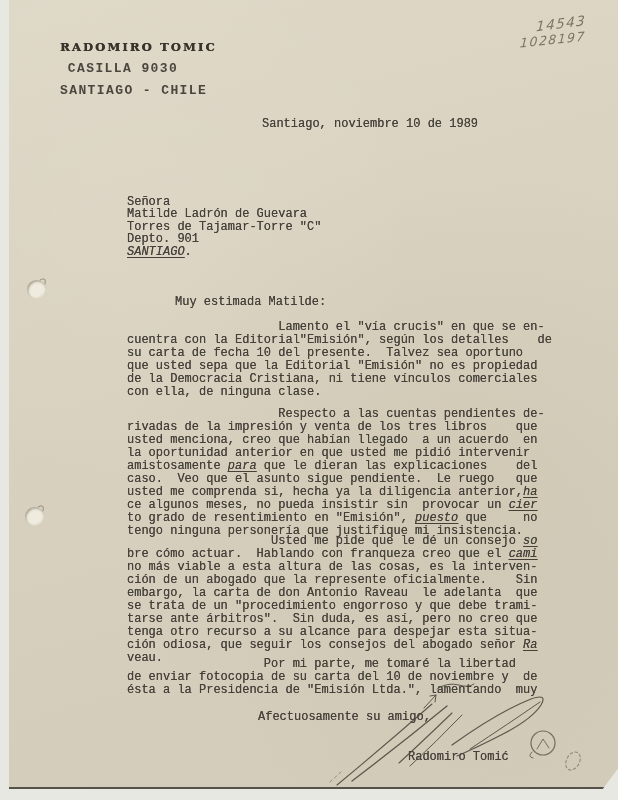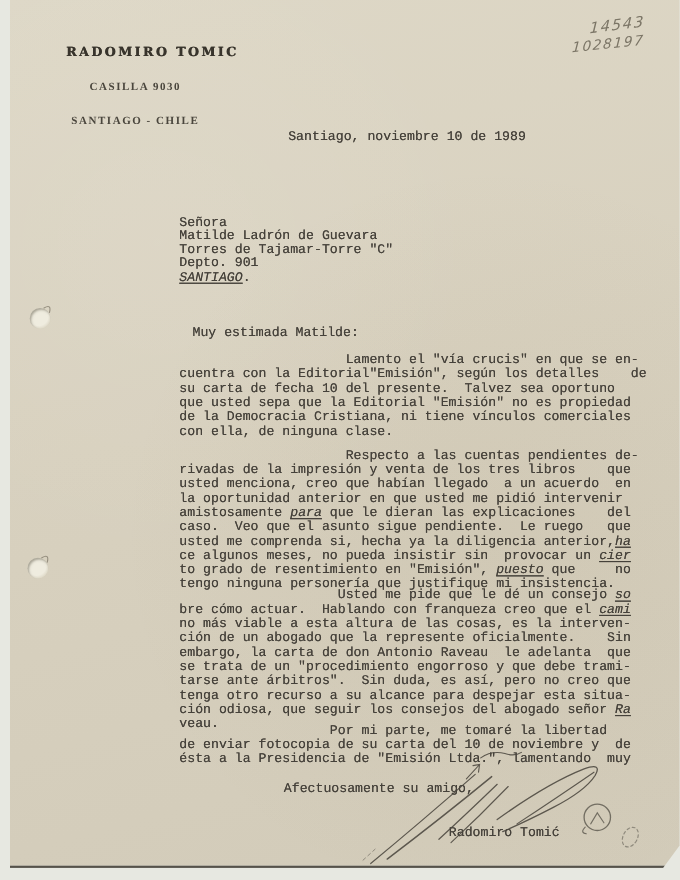--- a/index.html
+++ b/index.html
@@ -11,31 +11,31 @@
   .paper{
     position:absolute;left:9px;top:0;width:609px;height:787px;
     background-image:
       radial-gradient(circle at 22% 28%, rgba(255,255,255,.06), transparent 42%),
       radial-gradient(circle at 72% 62%, rgba(118,98,58,.06), transparent 52%),
       linear-gradient(165deg,#ded8c7 0%,#d8d1bf 45%,#d2cbb9 100%);
     border-bottom:2px solid #55524a;
     clip-path:polygon(0 0,100% 0,100% 97.4%,97.5% 100%,0 100%);
   }
   .tw{color:#45413a;text-shadow:0 0 .5px rgba(69,65,58,.85);font-size:12px;white-space:pre;}
-  .tline{white-space:pre;margin-left:36px;}
+  .tline{white-space:pre;}
   .u{text-decoration:underline;text-underline-offset:2px;text-decoration-thickness:1px;font-style:italic;}
 
   .letterhead{position:absolute;left:51px;top:40px;width:126px;text-align:center;color:#38342c;}
   .lh-name{
     font-family:"DejaVu Serif", serif;font-weight:bold;font-size:11.5px;
     letter-spacing:2.2px;white-space:nowrap;text-shadow:.4px 0 0 #38342c;
   }
   .lh-sub{
-    font-family:Liberation Serif, serif;font-weight:bold;font-size:10px;
-    letter-spacing:1.4px;margin-top:20px;white-space:nowrap;color:#4a463d;
+    font-family:Liberation Mono, monospace;font-weight:bold;font-size:13px;
+    letter-spacing:1.4px;margin-top:7px;white-space:nowrap;color:#4a463d;
   }
   .pencil{
     position:absolute;color:#7b7566;font-family:"DejaVu Sans", sans-serif;
     font-style:italic;font-size:13.5px;letter-spacing:1.5px;white-space:nowrap;
   }
   .num1{left:527px;top:15px;transform:rotate(-7deg) skewX(-10deg);}
   .num2{left:511px;top:32px;transform:rotate(-6deg) skewX(-10deg);font-size:12.5px;}
 
   .date{position:absolute;left:253px;top:117px;}
   .address{position:absolute;left:118px;top:196px;line-height:12.4px;}

